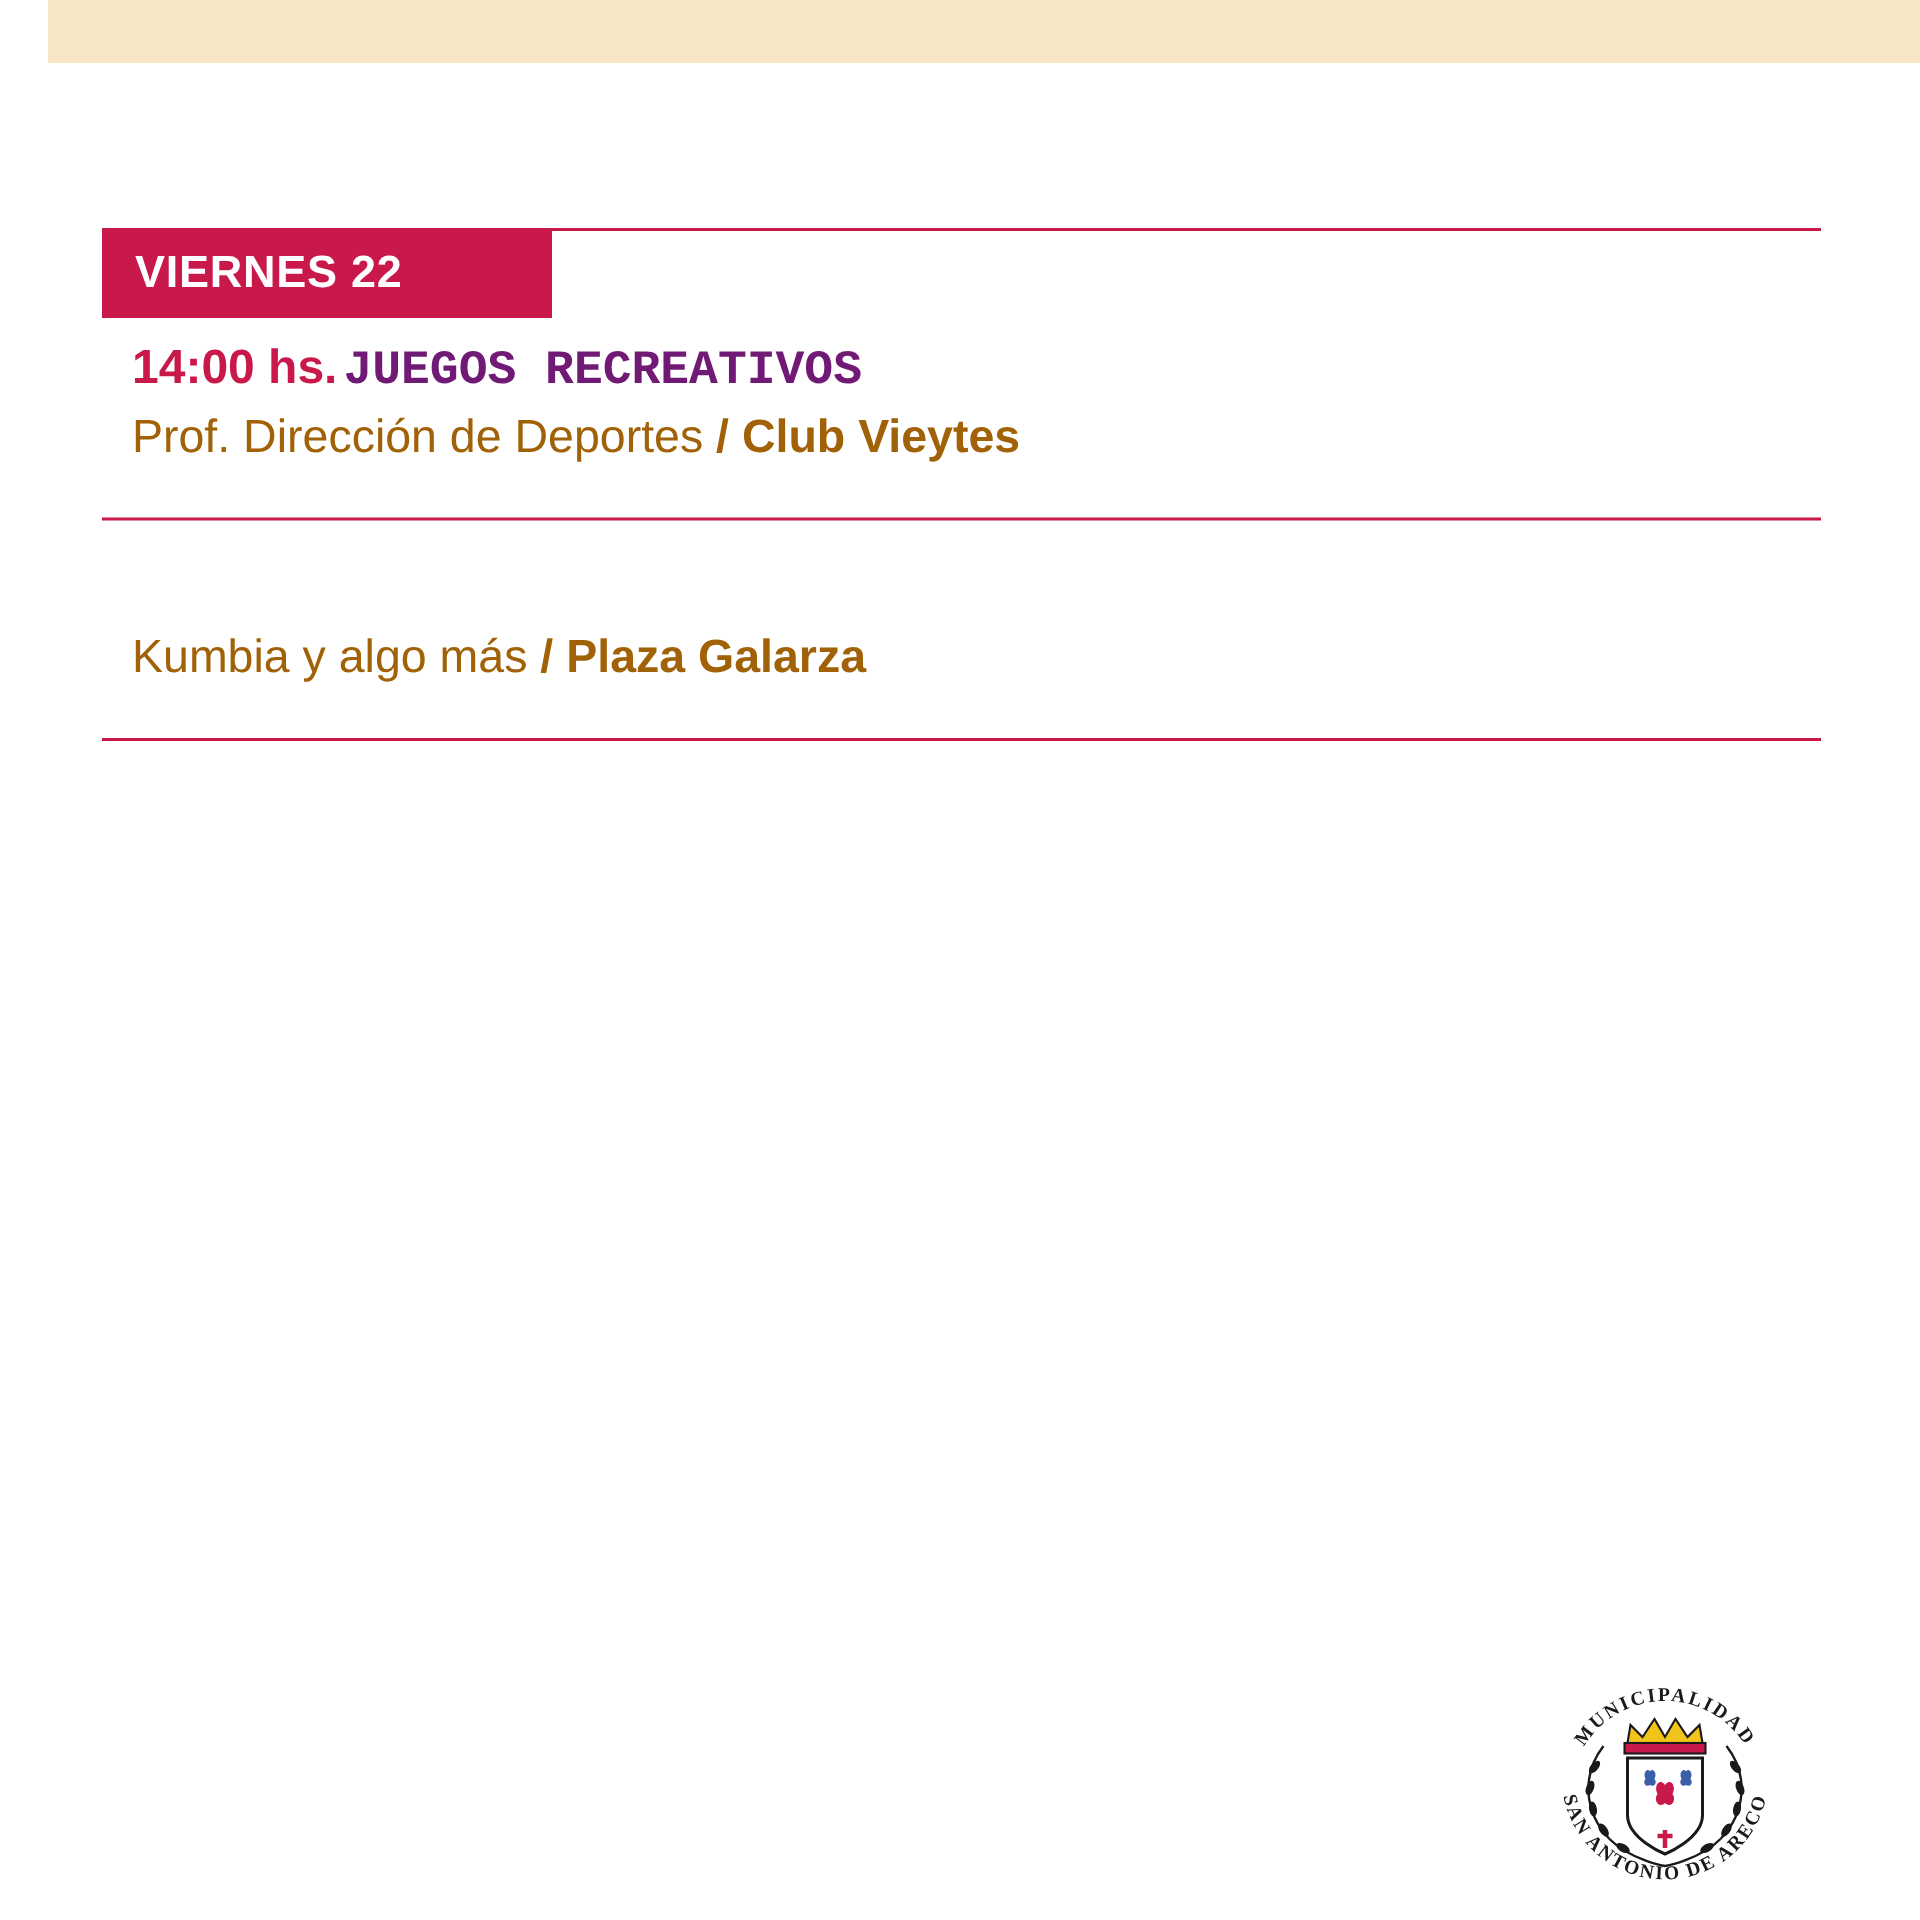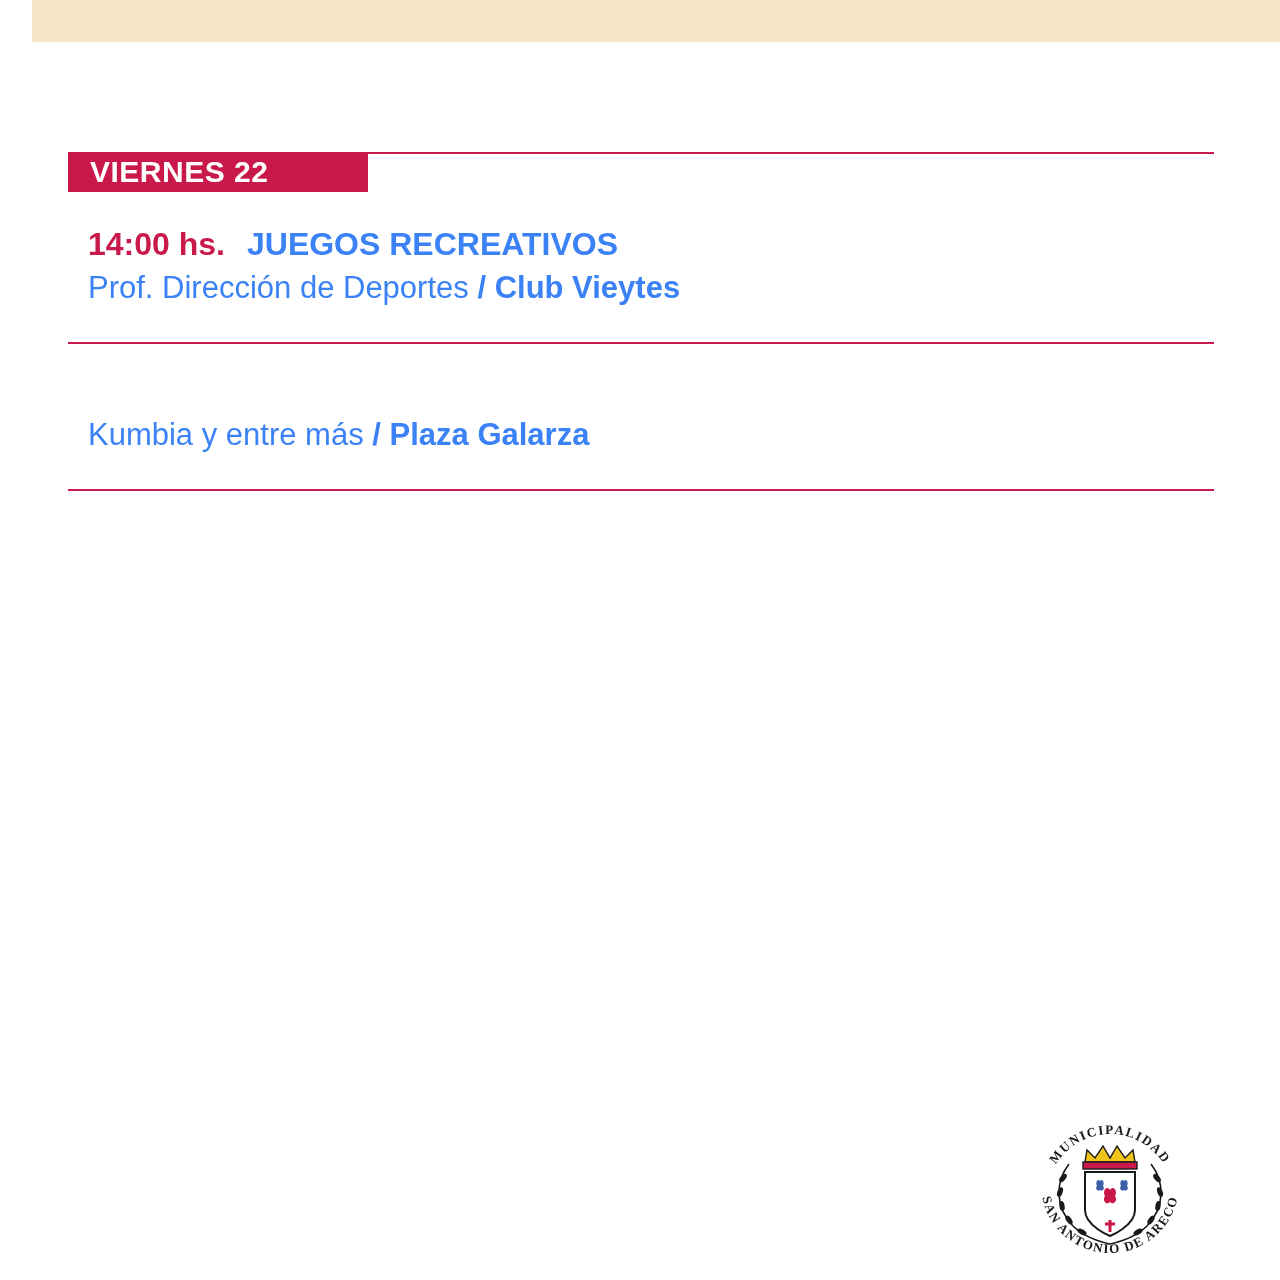--- a/index.html
+++ b/index.html
@@ -56,21 +56,21 @@
     left: 0;
     top: 0;
     width: 100%;
     height: 2px;
     background: #c9194b;
   }
   .day-tag {
     position: absolute;
     left: 0;
     top: 0;
-    height: 40px;
+    height: 60px;
     background: #c9194b;
     color: #ffffff;
     font-size: 30px;
     font-weight: bold;
     letter-spacing: 0.5px;
     display: flex;
     align-items: center;
     padding: 0 22px 0 22px;
     box-sizing: border-box;
     min-width: 300px;
@@ -83,26 +83,27 @@
     font-size: 32px;
     font-weight: bold;
     line-height: 1.15;
     margin-bottom: 6px;
     white-space: nowrap;
   }
   .event-time {
     color: #c9194b;
   }
   .event-title {
-    color: #3b82f6;
-    margin-left: 22px;
+    color: #701a75;
+    margin-left: 4px;
+    font-family: Liberation Mono, monospace;
   }
   .event-line2 {
     font-size: 31px;
-    color: #3b82f6;
+    color: #a16207;
     line-height: 1.2;
     white-space: nowrap;
   }
   .event-person {
     font-weight: normal;
   }
   .event-venue {
     font-weight: bold;
   }
   .spacer-sm { height: 24px; }
@@ -143,21 +144,21 @@
     </div>
 
     <div class="spacer-sm"></div>
 
     <div class="day-block">
       <div class="day-header">
         <div class="day-rule"></div>
       </div>
       <div class="event">
         <div class="event-line2">
-          <span class="event-person">Kumbia y entre más</span><span class="event-venue"> / </span><span class="event-venue">Plaza Galarza</span>
+          <span class="event-person">Kumbia y algo más</span><span class="event-venue"> / </span><span class="event-venue">Plaza Galarza</span>
         </div>
       </div>
     </div>
 
     <div class="spacer-sm"></div>
 
     <div class="day-block">
       <div class="day-header">
         <div class="day-rule"></div>
       </div>

